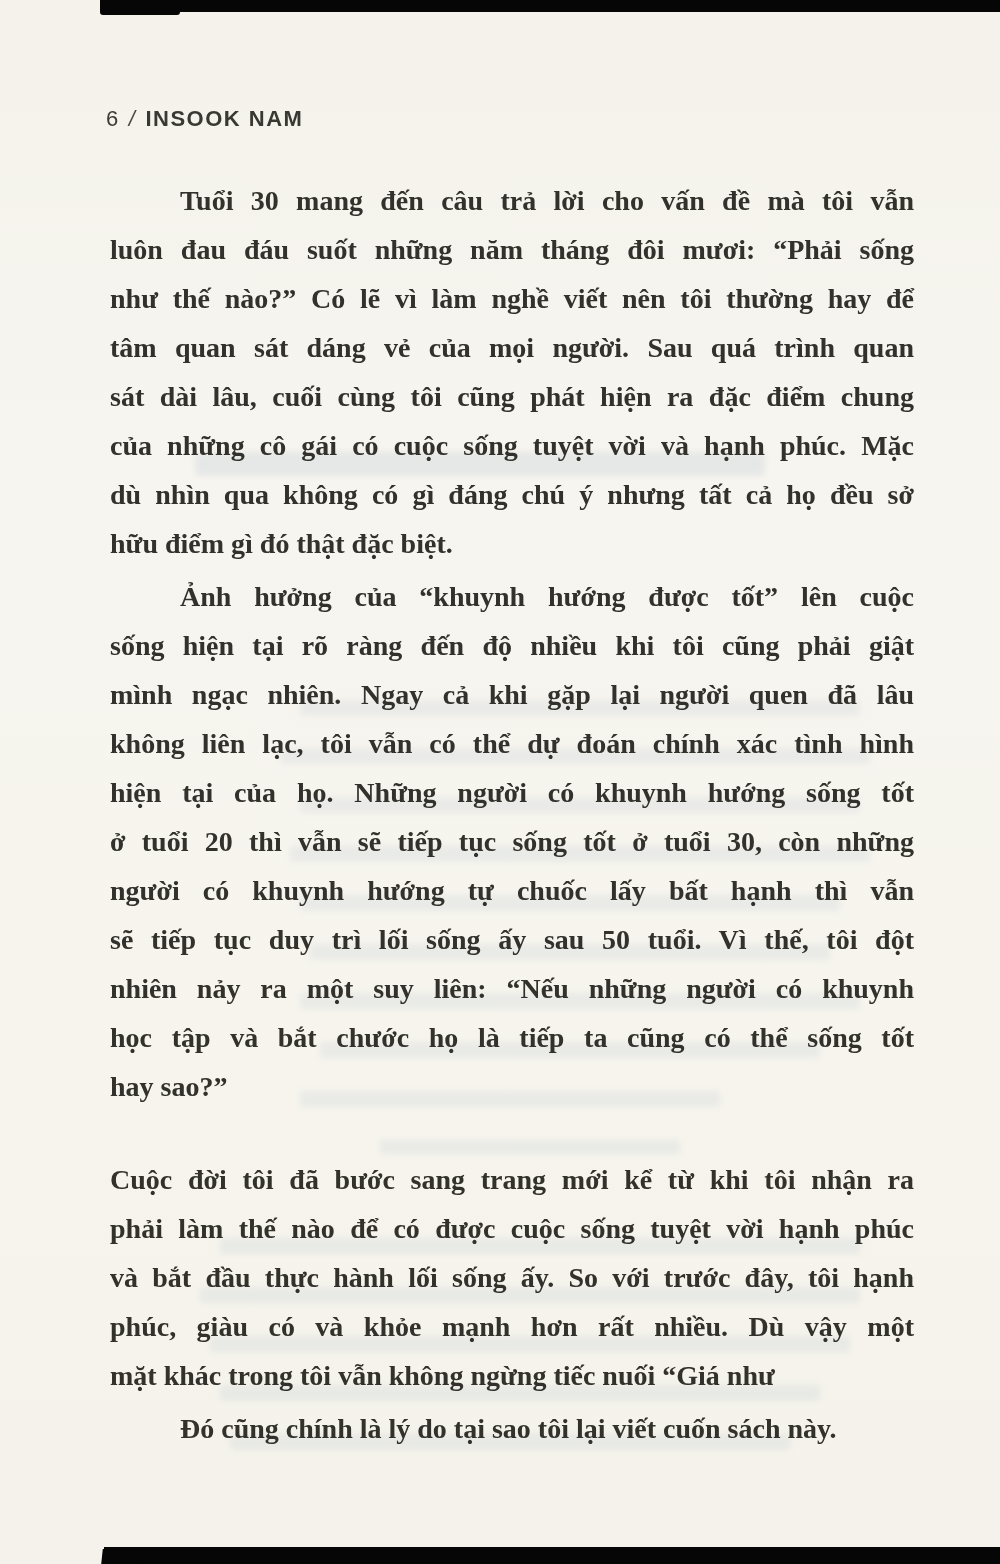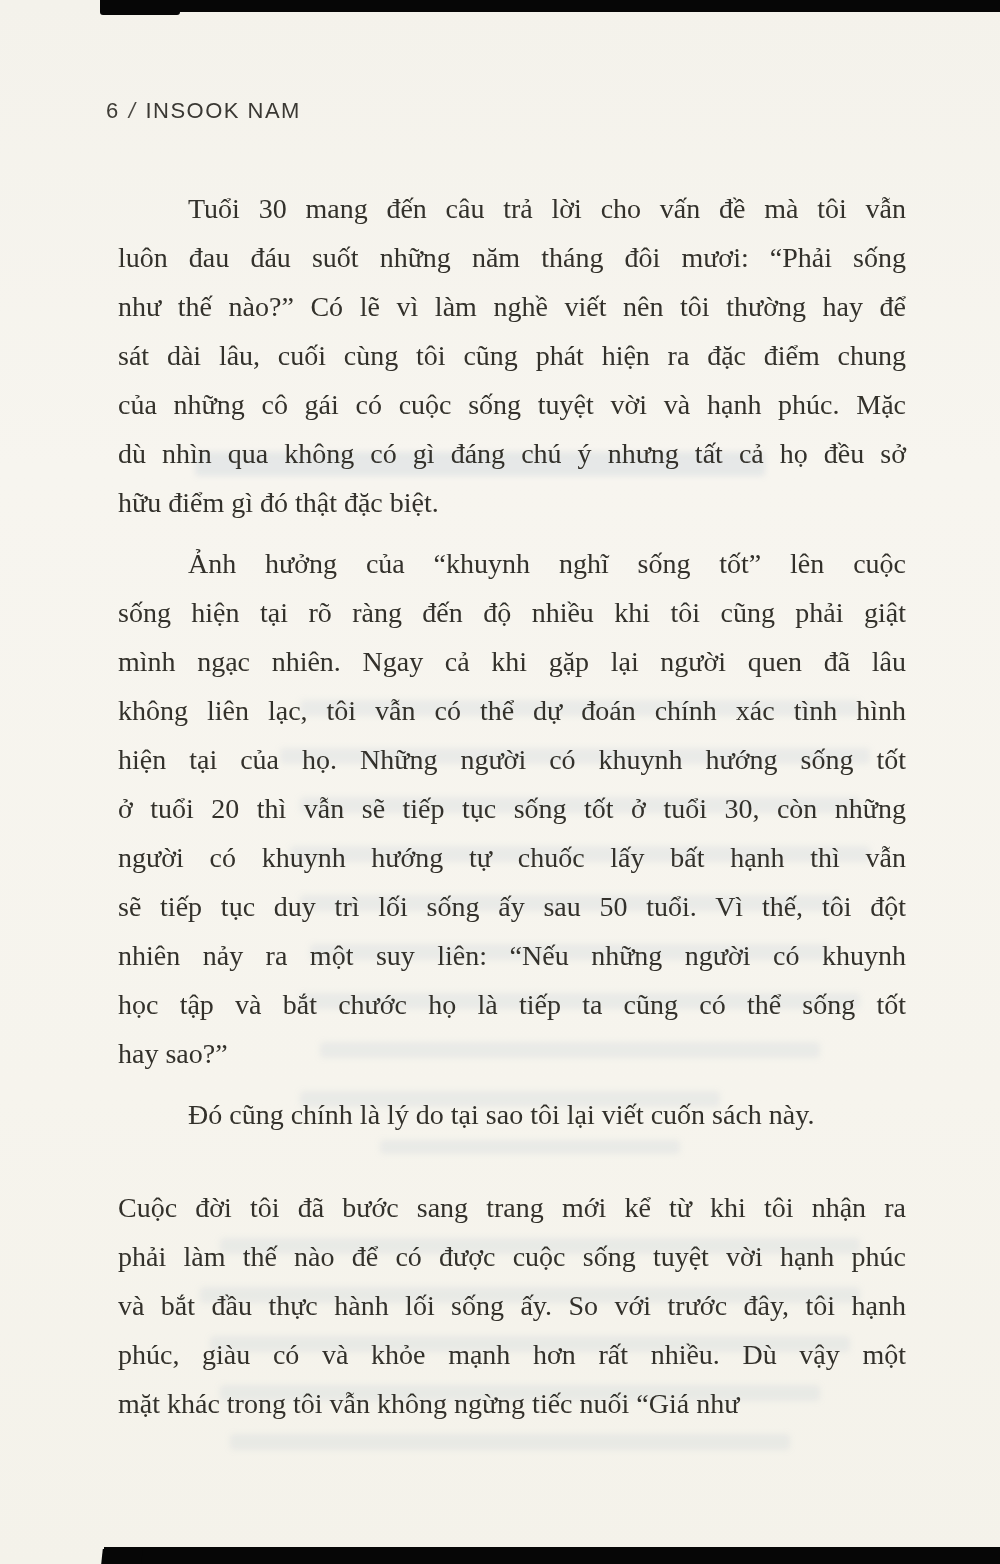--- a/index.html
+++ b/index.html
@@ -57,22 +57,23 @@
     display: flex;
     align-items: baseline;
     gap: 10px;
   }
   .running-header .slash {
     font-style: italic;
     color: #4a4842;
   }
   .running-header .author {
     letter-spacing: 1.5px;
-    font-weight: 400;
+    font-weight: 700;
     color: #3a3833;
+    margin-top: 8px;
   }
   
   .bleed-layer {
     position: absolute;
     inset: 0;
     z-index: 1;
     pointer-events: none;
   }
   .bleed-line {
     position: absolute;
@@ -84,21 +85,21 @@
   .text-block {
     position: absolute;
     left: 106px;
     top: 172px;
     width: 812px;
     z-index: 2;
     font-size: 28px;
     line-height: 49px;
     color: #33312b;
   }
-  .para { margin: 12px; }
+  .para { margin: 4px; font-weight: bold; }
   .para.gap { margin-top: 44px; }
   .line {
     text-align: justify;
     text-align-last: justify;
     white-space: nowrap;
     overflow: visible;
   }
   .line.last {
     text-align-last: left;
     white-space: normal;
@@ -138,43 +139,44 @@
     <span class="pagenum">6</span>
     <span class="slash">/</span>
     <span class="author">INSOOK NAM</span>
   </div>
 
   <div class="text-block">
       <div class="para indent">
         <div class="line">Tuổi 30 mang đến câu trả lời cho vấn đề mà tôi vẫn</div>
         <div class="line">luôn đau đáu suốt những năm tháng đôi mươi: “Phải sống</div>
         <div class="line">như thế nào?” Có lẽ vì làm nghề viết nên tôi thường hay để</div>
+        <div class="line">tâm quan sát dáng vẻ của mọi người. Sau quá trình quan</div>
         <div class="line">sát dài lâu, cuối cùng tôi cũng phát hiện ra đặc điểm chung</div>
         <div class="line">của những cô gái có cuộc sống tuyệt vời và hạnh phúc. Mặc</div>
         <div class="line">dù nhìn qua không có gì đáng chú ý nhưng tất cả họ đều sở</div>
         <div class="line last">hữu điểm gì đó thật đặc biệt.</div>
       </div>
       <div class="para indent">
-        <div class="line">Ảnh hưởng của “khuynh nghĩ sống tốt” lên cuộc</div>
+        <div class="line">Ảnh hưởng của “khuynh hướng được tốt” lên cuộc</div>
         <div class="line">sống hiện tại rõ ràng đến độ nhiều khi tôi cũng phải giật</div>
         <div class="line">mình ngạc nhiên. Ngay cả khi gặp lại người quen đã lâu</div>
         <div class="line">không liên lạc, tôi vẫn có thể dự đoán chính xác tình hình</div>
         <div class="line">hiện tại của họ. Những người có khuynh hướng sống tốt</div>
         <div class="line">ở tuổi 20 thì vẫn sẽ tiếp tục sống tốt ở tuổi 30, còn những</div>
         <div class="line">người có khuynh hướng tự chuốc lấy bất hạnh thì vẫn</div>
         <div class="line">sẽ tiếp tục duy trì lối sống ấy sau 50 tuổi. Vì thế, tôi đột</div>
         <div class="line">nhiên nảy ra một suy liên: “Nếu những người có khuynh</div>
         <div class="line">học tập và bắt chước họ là tiếp ta cũng có thể sống tốt</div>
         <div class="line last">hay sao?”</div>
       </div>
-      <div class="para indent">
-        <div class="line last">Đó cũng chính là lý do tại sao tôi lại viết cuốn sách này.</div>
-      </div>
       <div class="para gap">
         <div class="line">Cuộc đời tôi đã bước sang trang mới kể từ khi tôi nhận ra</div>
         <div class="line">phải làm thế nào để có được cuộc sống tuyệt vời hạnh phúc</div>
         <div class="line">và bắt đầu thực hành lối sống ấy. So với trước đây, tôi hạnh</div>
         <div class="line">phúc, giàu có và khỏe mạnh hơn rất nhiều. Dù vậy một</div>
         <div class="line last">mặt khác trong tôi vẫn không ngừng tiếc nuối “Giá như</div>
       </div>
+      <div class="para indent">
+        <div class="line last">Đó cũng chính là lý do tại sao tôi lại viết cuốn sách này.</div>
+      </div>
     </div>
 
 </div>
 
 </body></html>

